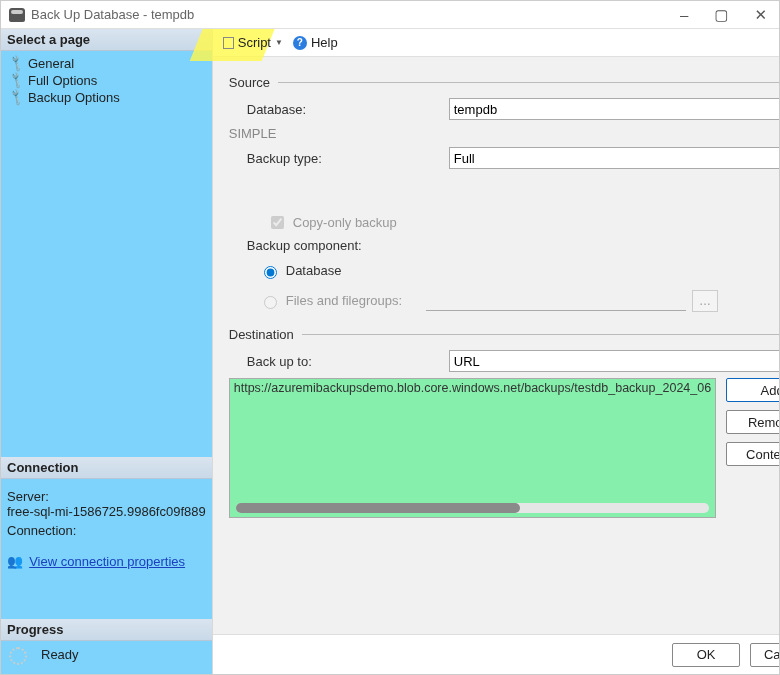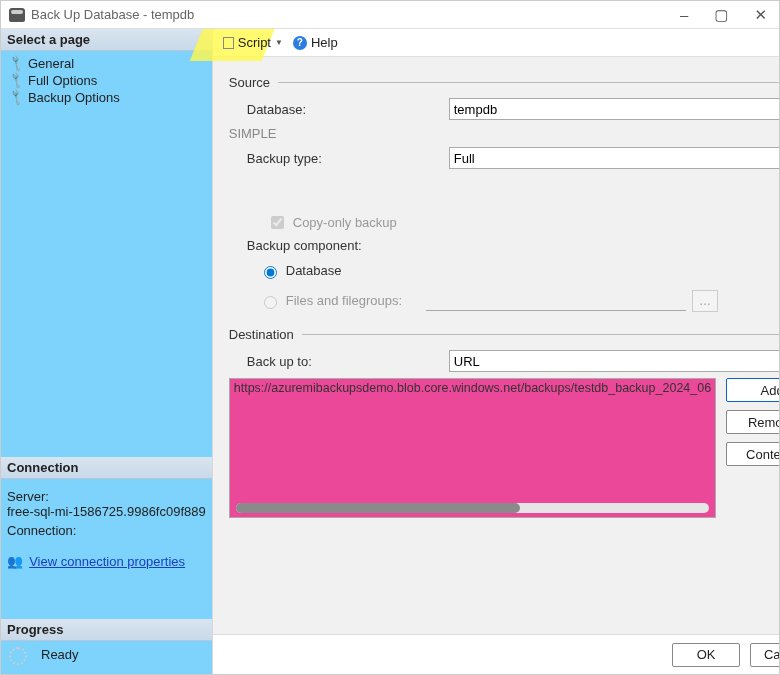--- a/index.html
+++ b/index.html
@@ -45,21 +45,21 @@
   .readonly-val { color: #888; }
   .chk { display: inline-flex; align-items: center; gap: 6px; color: #999; padding-left: 38px; margin-top: 38px; }
   .chk input { accent-color: #888; }
   .radio { display: inline-flex; align-items: flex-start; gap: 6px; padding-left: 30px; margin: 4px 0; }
   .radio input { accent-color: #0078d4; }
   .radio.disabled { color: #999; }
   .ff-input { width: 260px; height: 20px; border: none; border-bottom: 1px solid #aaa; background: transparent; margin-left: 24px; }
   .ell-btn { width: 26px; height: 22px; border: 1px solid #ccc; background: #f4f4f4; margin-left: 6px; font-size: 12px; cursor: pointer; color: #999; }
 
   .dest-list { display: flex; gap: 10px; margin-top: 6px; }
-  .url-box { flex: 1 1 auto; border: 1px solid #aaa; background: #ec4899; height: 140px; position: relative; overflow: hidden; }
+  .url-box { flex: 1 1 auto; border: 1px solid #aaa; background: #86efac; height: 140px; position: relative; overflow: hidden; }
   .url-box .entry { font-size: 12.5px; padding: 2px 4px; white-space: nowrap; }
   .url-box .hscroll { position: absolute; left: 6px; right: 6px; bottom: 4px; height: 10px; background: #e6e6e6; border-radius: 5px; }
   .url-box .hscroll .thumb { position: absolute; left: 0; width: 60%; top: 0; bottom: 0; background: #8a8a8a; border-radius: 5px; }
   .dest-btns { flex: 0 0 92px; display: flex; flex-direction: column; gap: 8px; }
   .btn { height: 24px; border: 1px solid #0a66c2; border-radius: 2px; background: #fff; font-size: 13px; color: #222; cursor: pointer; }
   .btn.plain { border-color: #888; }
 
   .footer { flex: 0 0 40px; display: flex; align-items: center; justify-content: flex-end; gap: 10px; padding: 0 10px; border-top: 1px solid #ddd; background: #fff; }
   .footer .btn { width: 68px; }
 </style>

